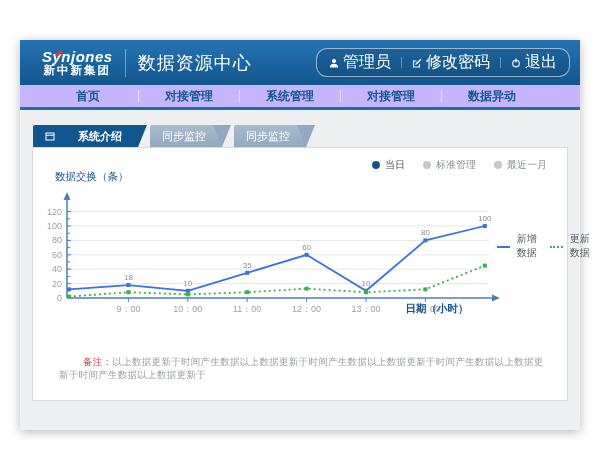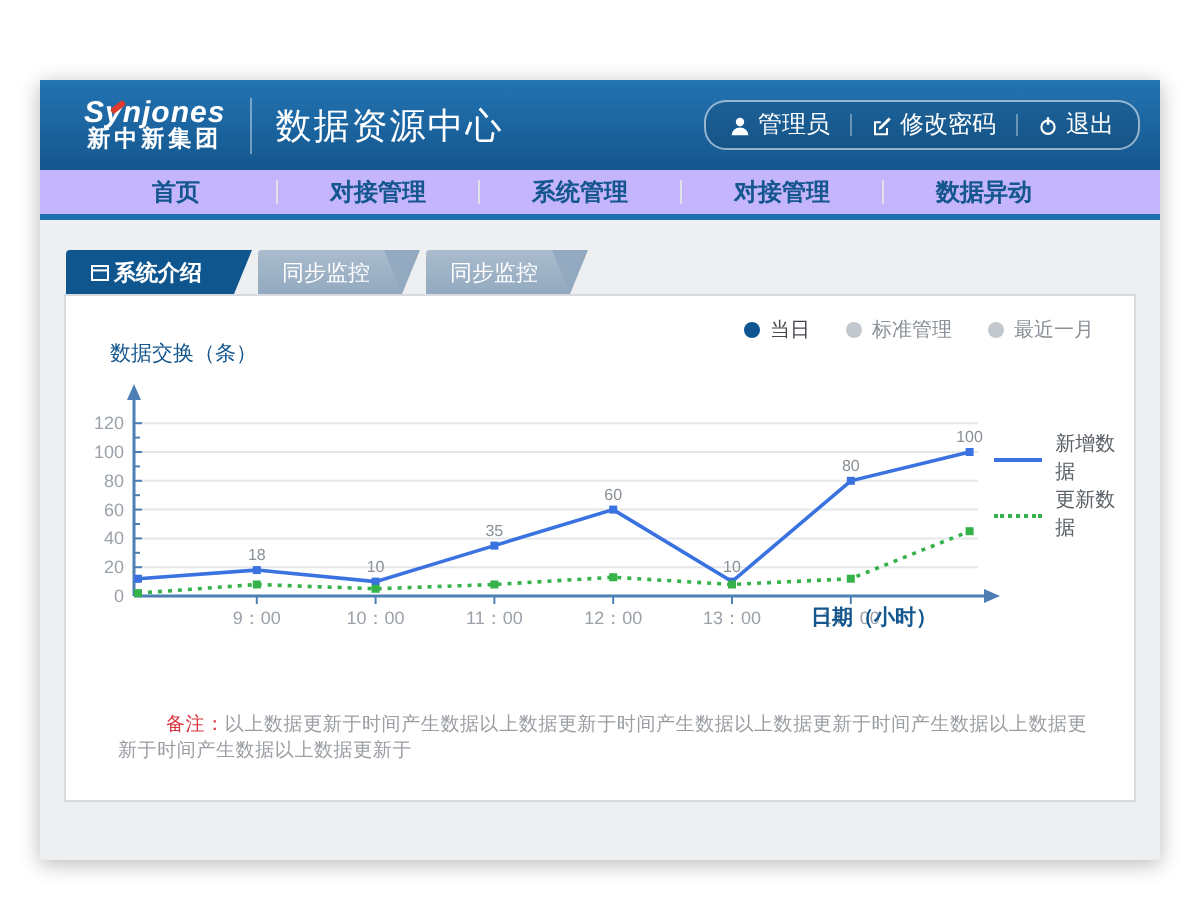--- a/index.html
+++ b/index.html
@@ -8,53 +8,53 @@
   .page { position:absolute; left:20px; top:40px; width:560px; height:390px; background:#edeff0; box-shadow:0 2px 10px rgba(0,0,0,.28); }
 
   
   .topbar { position:relative; height:45px; background:linear-gradient(#2374b2,#14568e); display:flex; align-items:center; padding:0 10px 0 22px; }
   .logo { position:relative; display:flex; flex-direction:column; align-items:center; line-height:1.05; margin-right:12px; }
   .logo-en { color:#fff; font-weight:bold; font-style:italic; font-size:15px; letter-spacing:.5px; }
   .spark { position:absolute; left:13px; top:3px; width:8px; height:3px; background:#e03a2d; transform:rotate(-38deg); border-radius:1px; }
   .logo-cn { color:#fff; font-weight:bold; font-size:11.5px; letter-spacing:2px; }
   .logo-sep { width:1px; height:28px; background:rgba(255,255,255,.4); margin:0 12px 0 0; }
   .app-title { color:#fff; font-size:18px; letter-spacing:1px; }
-  .user-pill { margin-left:auto; display:flex; align-items:center; border:1px solid rgba(255,255,255,.55); background:rgba(0,0,0,.10); border-radius:11px; padding:3px 12px; color:#fff; font-size:12px; }
+  .user-pill { margin-left:auto; display:flex; align-items:center; border:1px solid rgba(255,255,255,.55); background:rgba(0,0,0,.10); border-radius:11px; padding:3px 12px; color:#fff; font-size:16px; }
   .user-item { display:flex; align-items:center; gap:4px; cursor:pointer; }
   .user-sep { width:1px; height:11px; background:rgba(255,255,255,.35); margin:0 10px; }
 
   
   .nav { height:25px; background:#c4b5fd; border-bottom:3px solid #1e6fae; display:flex; align-items:stretch; padding-left:18px; }
   .nav-item { width:100px; display:flex; align-items:center; justify-content:center; color:#14568e; font-weight:bold; font-size:12px; cursor:pointer; }
   .nav-div { width:1px; background:#dfe3e6; margin:5px 0; }
 
   
   .content { position:relative; height:320px; background:#edeff0; }
   .tabs { position:absolute; left:13px; top:15px; display:flex; }
-  .tab { position:relative; height:22px; display:flex; align-items:center; gap:2px; padding:0 16px 0 12px; font-size:11px; color:#fff; cursor:pointer; margin-right:12px; border-radius:2px 0 0 0; }
+  .tab { position:relative; height:22px; display:flex; align-items:center; gap:23px; padding:0 16px 0 12px; font-size:11px; color:#fff; cursor:pointer; margin-right:12px; border-radius:2px 0 0 0; }
   .tab::after { content:""; position:absolute; right:-9px; top:0; width:0; height:0; border-bottom:22px solid transparent; border-left:9px solid transparent; }
   .tab.active { background:#10568e; font-weight:bold; }
   .tab.active::after { border-bottom-color:#10568e; border-bottom-width:0; border-left:0;
     border-top:22px solid #10568e; border-right:9px solid transparent; }
   .tab.inactive { background:linear-gradient(#aabccd,#92a9bf); }
   .tab.inactive::after { border-top:22px solid #92a9bf; border-right:9px solid transparent; }
 
   .panel { position:absolute; left:12px; top:37px; width:536px; height:254px; background:#fff; border:1px solid #d7dbe0; }
 
   .filters { position:absolute; top:10px; right:20px; display:flex; gap:18px; }
   .filter { display:flex; align-items:center; gap:5px; font-size:10px; color:#8a9097; cursor:pointer; }
   .filter .dot { width:8px; height:8px; border-radius:50%; background:#c2c8cd; }
   .filter.selected { color:#44494e; }
   .filter.selected .dot { background:#0f5590; }
 
   .ylabel { position:absolute; left:22px; top:22px; color:#14568e; font-weight:normal; font-size:10.5px; }
   .chart-wrap { position:absolute; left:4px; top:38px; width:480px; height:152px; }
   .xlabel { position:absolute; left:352px; top:116px; width:96px; text-align:center; color:#14568e; font-weight:bold; font-size:10.5px; }
 
-  .legend { position:absolute; left:464px; top:67px; display:flex; flex-direction:column; gap:0; }
+  .legend { position:absolute; left:464px; top:84px; display:flex; flex-direction:row; gap:12px; }
   .legend-item { display:flex; align-items:center; gap:7px; font-size:10px; color:#5a6066; }
   .legend-line { width:24px; border-top:2px solid #000; margin-top:1px; }
 
   .footnote { position:absolute; left:26px; top:208px; right:16px; font-size:9.5px; color:#9a9ea3; letter-spacing:.3px; }
   .footnote .red { color:#d9333f;margin-left:24px; }
 </style>
 </head>
 <body>
 
 <div class="stage">

